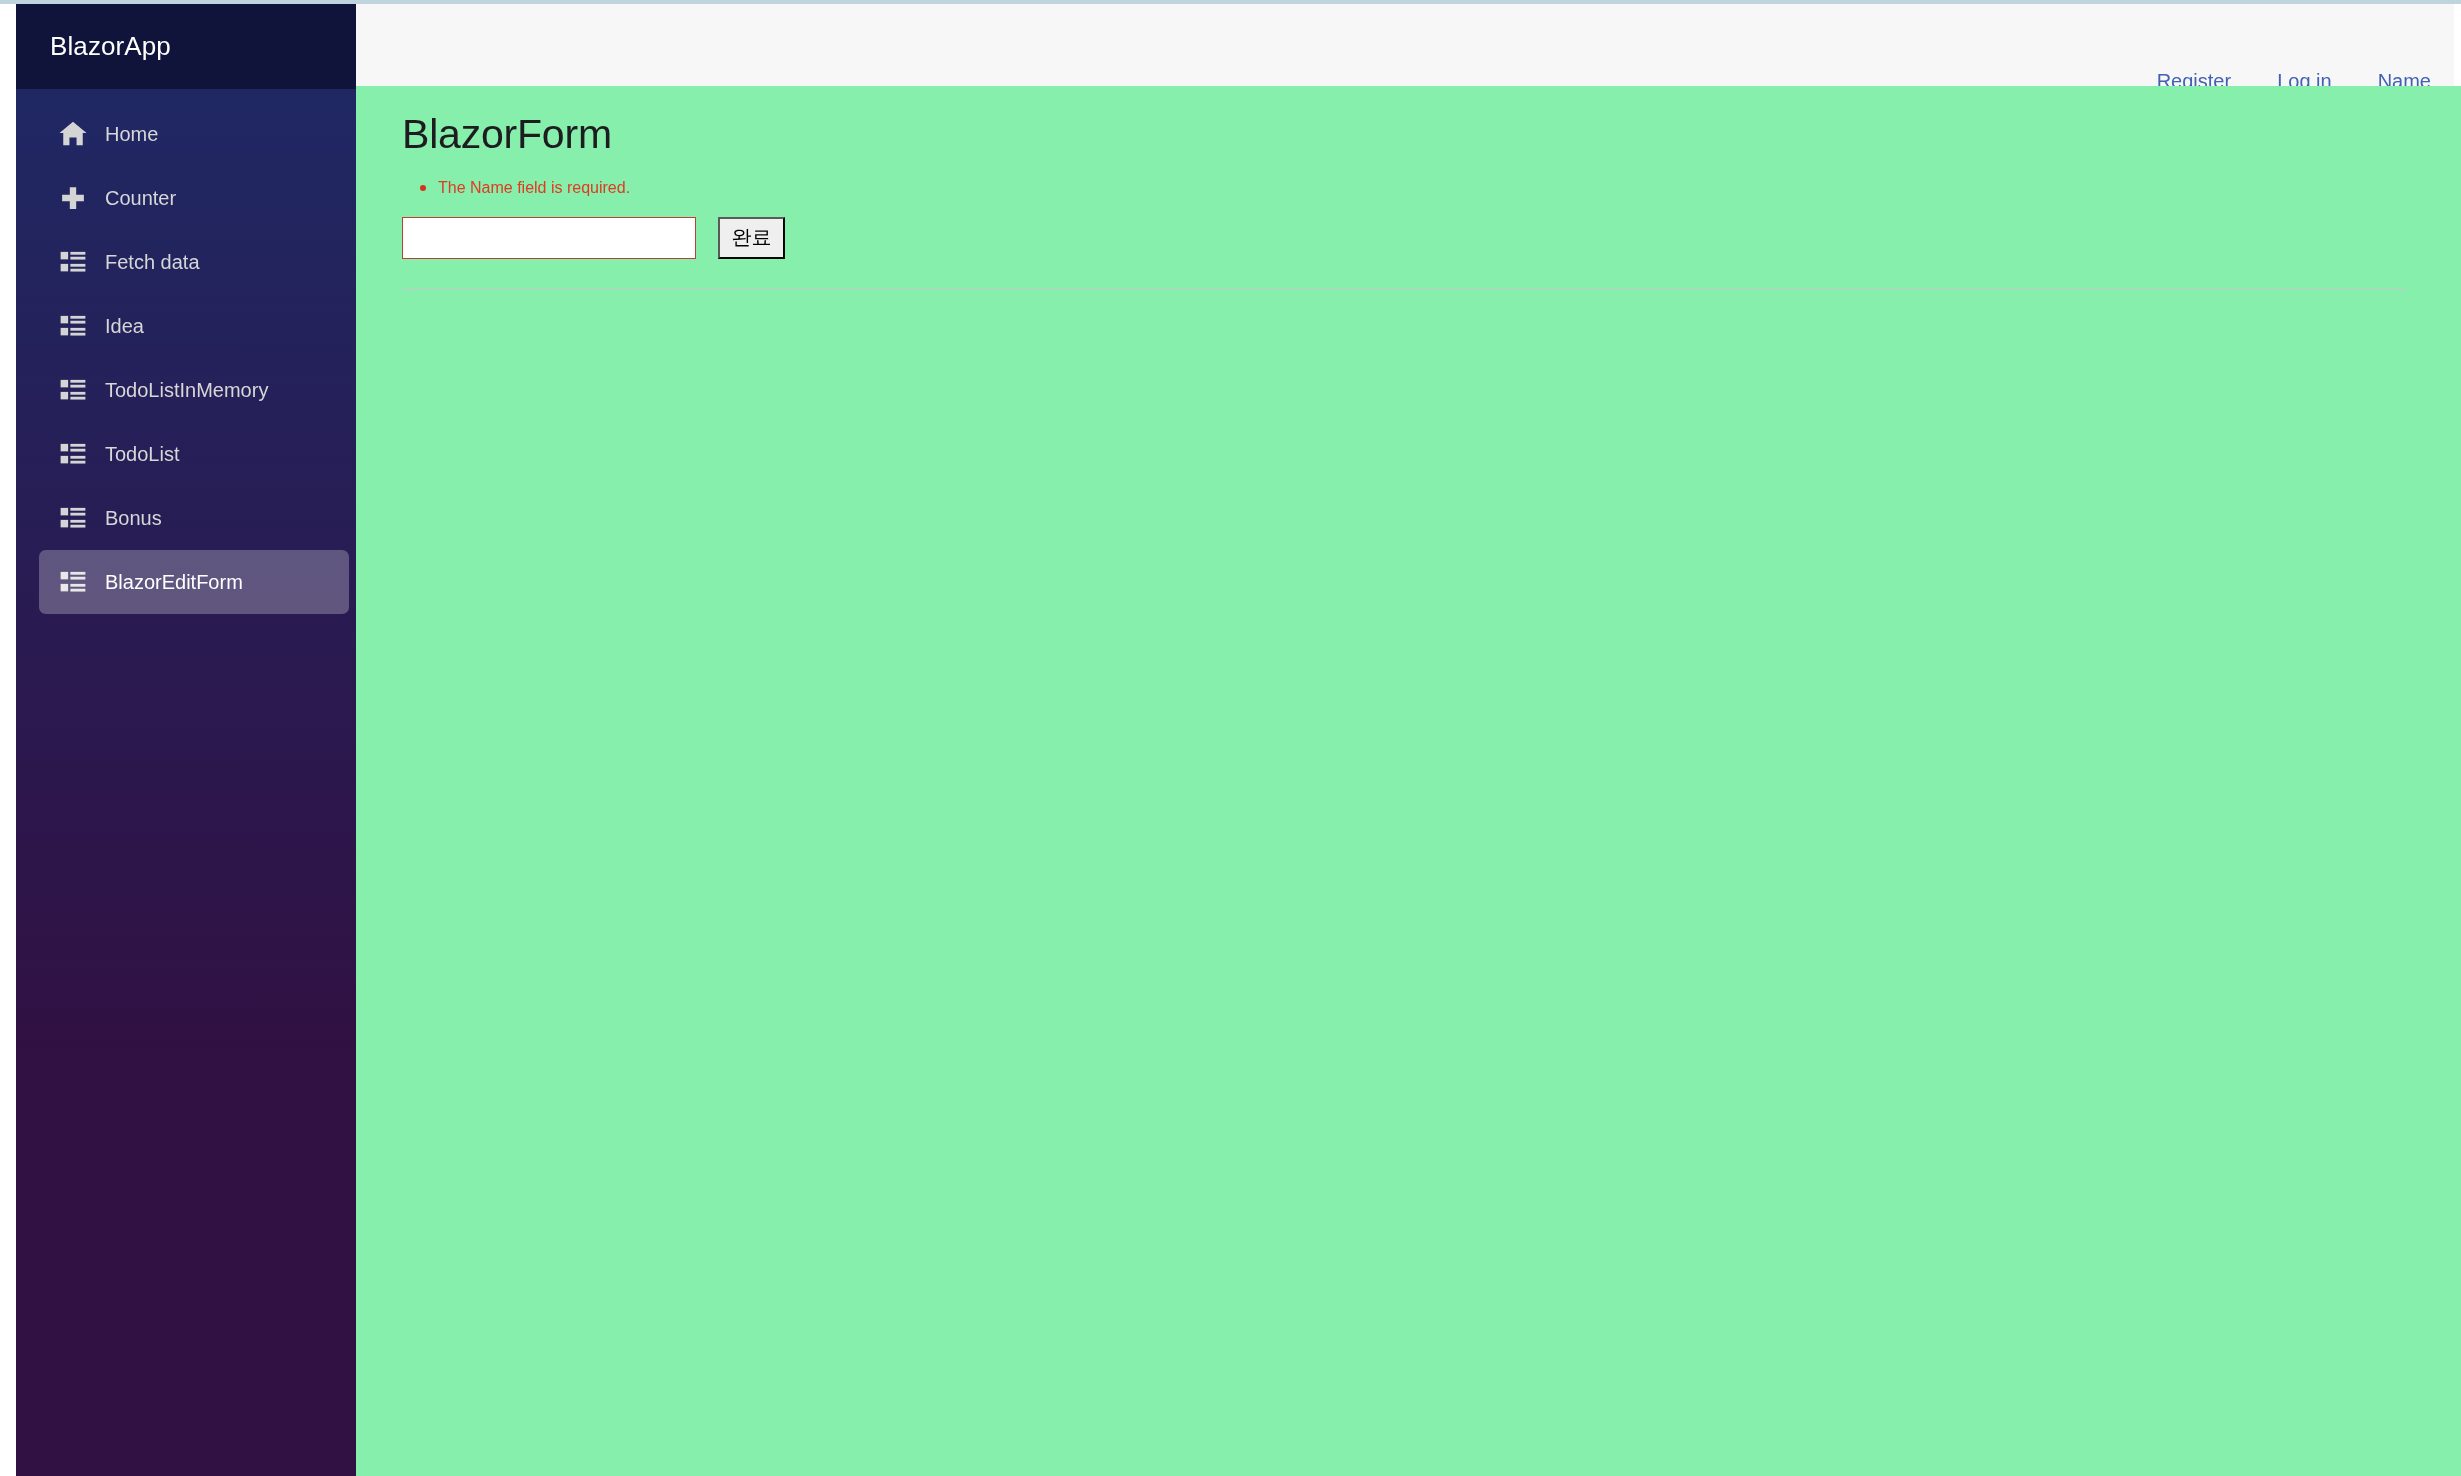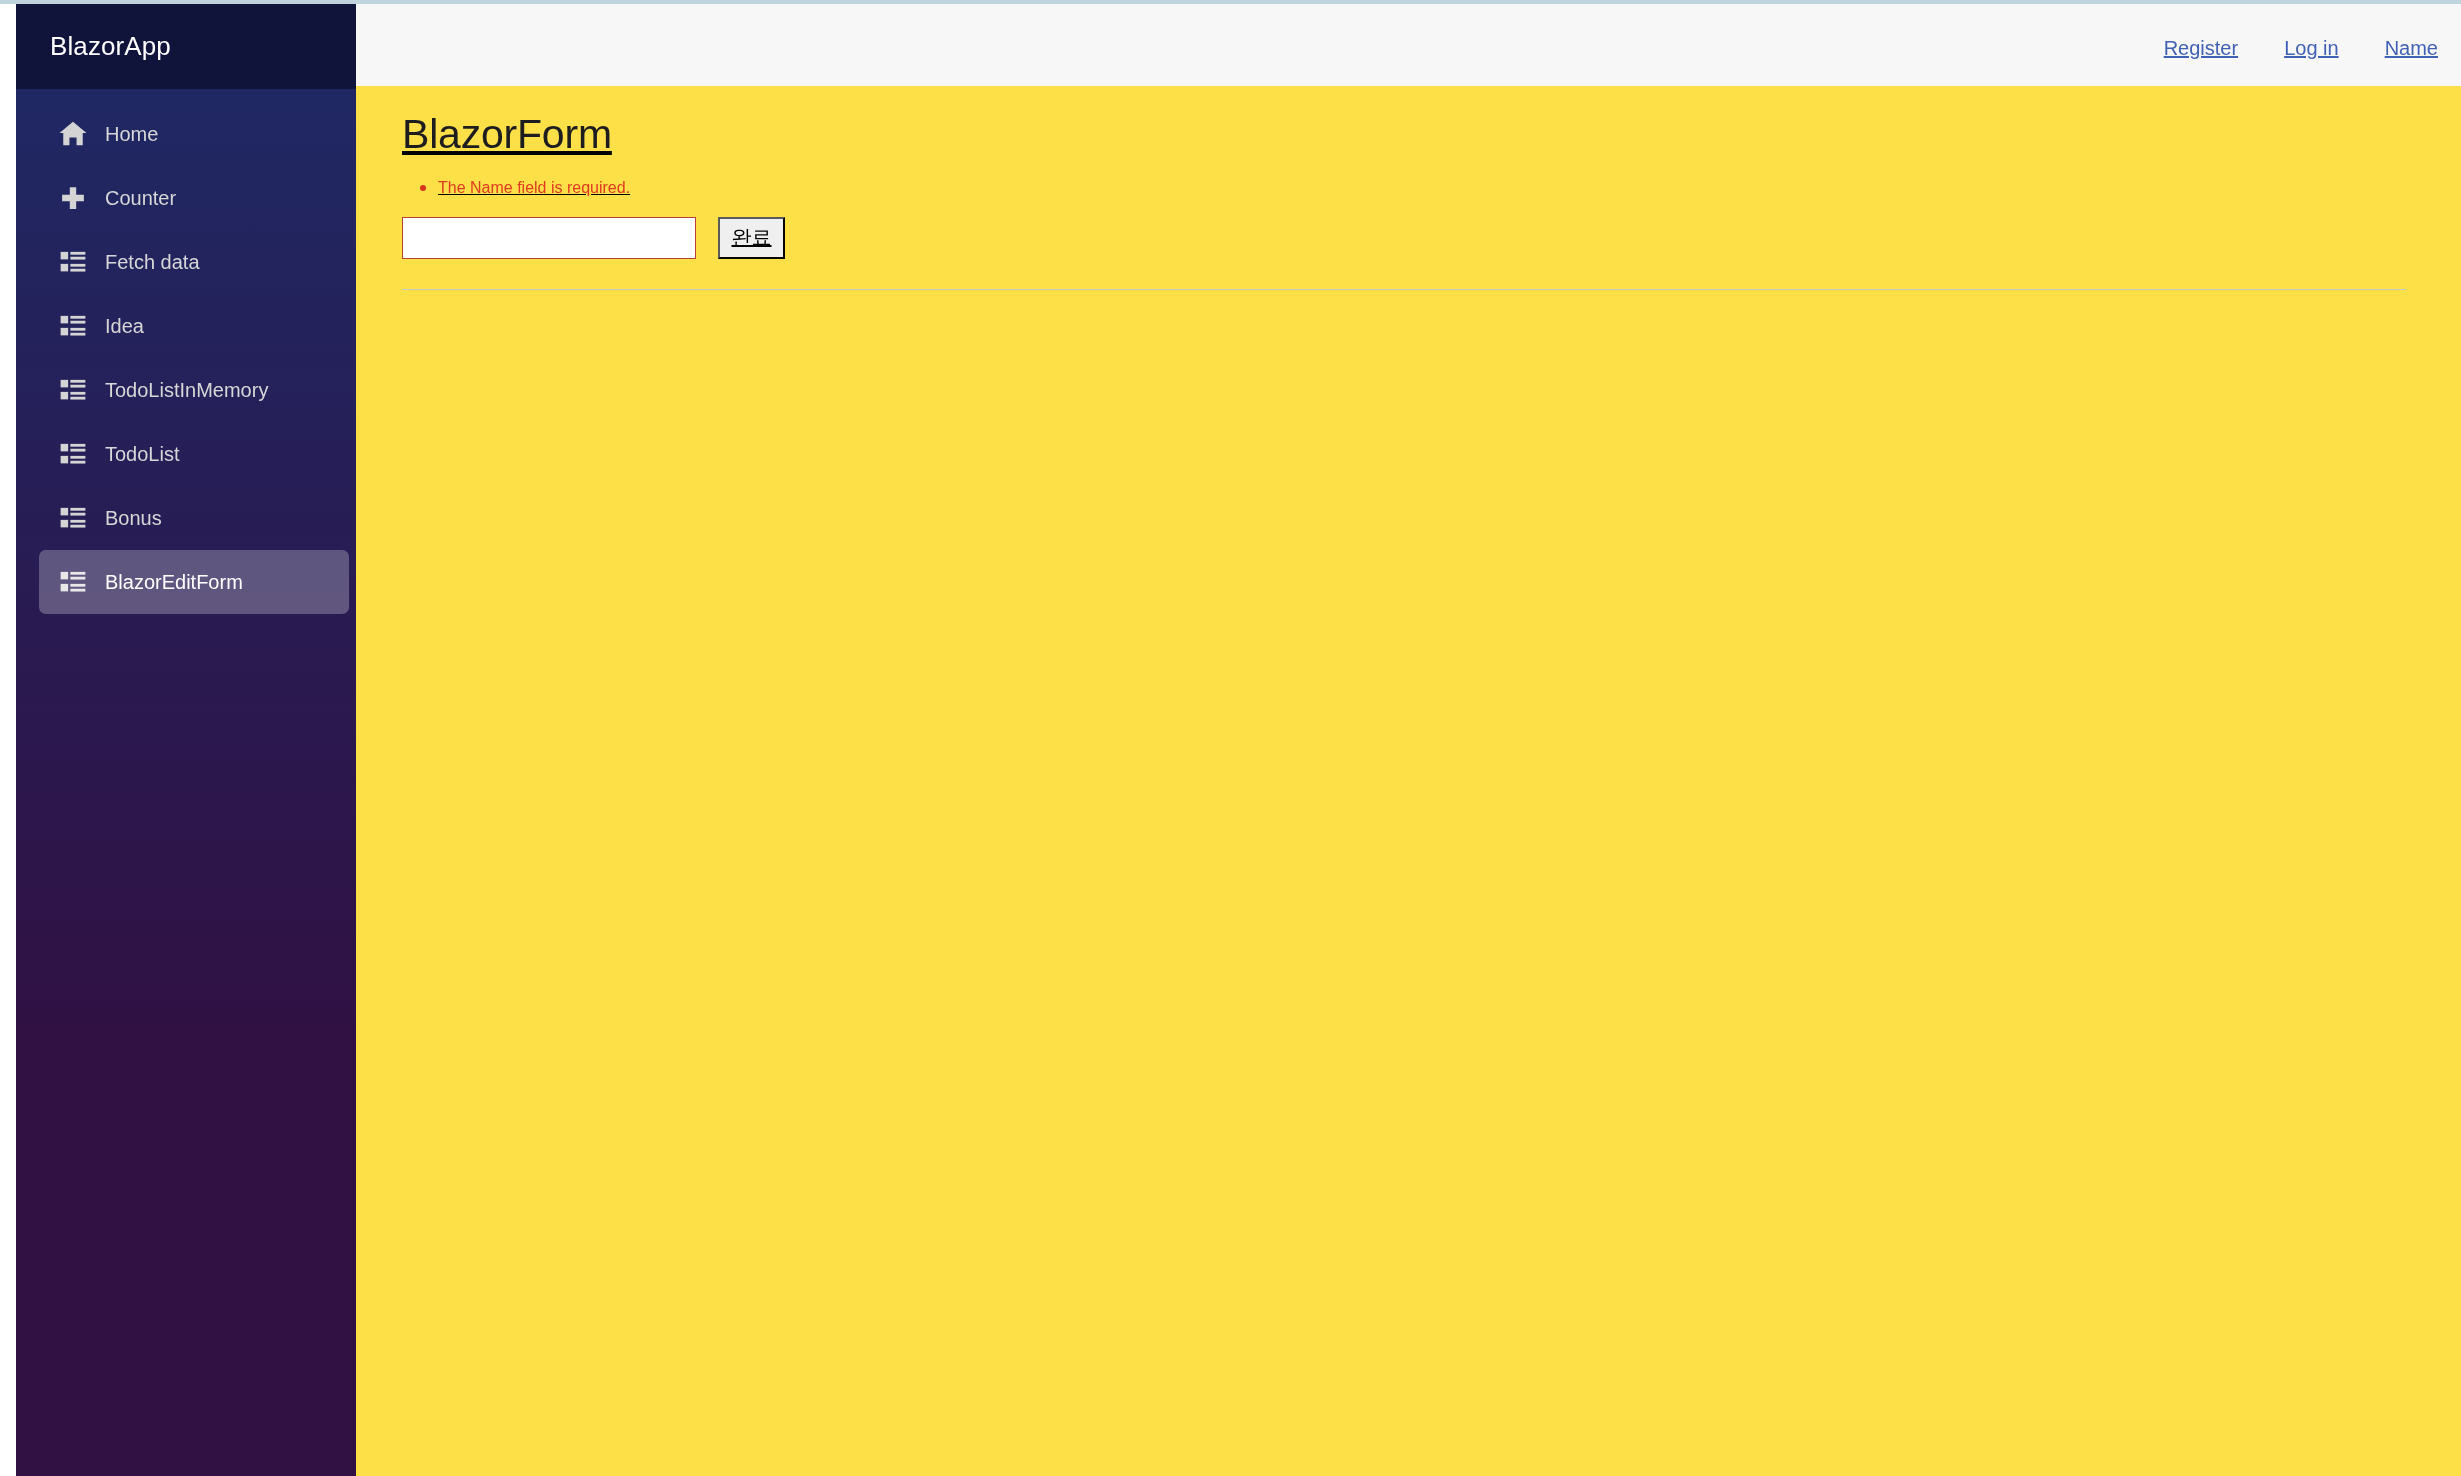--- a/index.html
+++ b/index.html
@@ -86,27 +86,27 @@
   }
   .nav-item.active .nav-label {
     color: #ffffff;
   }
 
   
   #topbar {
     position: absolute;
     left: 356px;
     top: 0;
-    right: 0;
+    right: 7px;
     height: 90px;
     background: #f7f7f7;
     border-bottom: 1.9px solid #d3d3d3;
     box-sizing: border-box;
     display: flex;
-    align-items: center;
+    align-items: flex-end;
     justify-content: flex-end;
   }
   #topbar-links {
     display: flex;
     align-items: center;
     gap: 0;
     padding-right: 23px;
   }
   .top-link {
     color: #4161b5;
@@ -117,24 +117,23 @@
     cursor: pointer;
   }
 
   
   #content {
     position: absolute;
     left: 356px;
     top: 82px;
     right: 0;
     bottom: 0;
-    background: #fde047;
+    background: #86efac;
     padding: 0 55px 0 46px;
     box-sizing: border-box;
-    text-decoration: underline;
   }
   #page-title {
     margin: 0;
     padding-top: 25px;
     color: #1d1d1f;
     font-size: 41px;
     font-weight: 400;
     line-height: 1.15;
     letter-spacing: -0.2px;
   }

